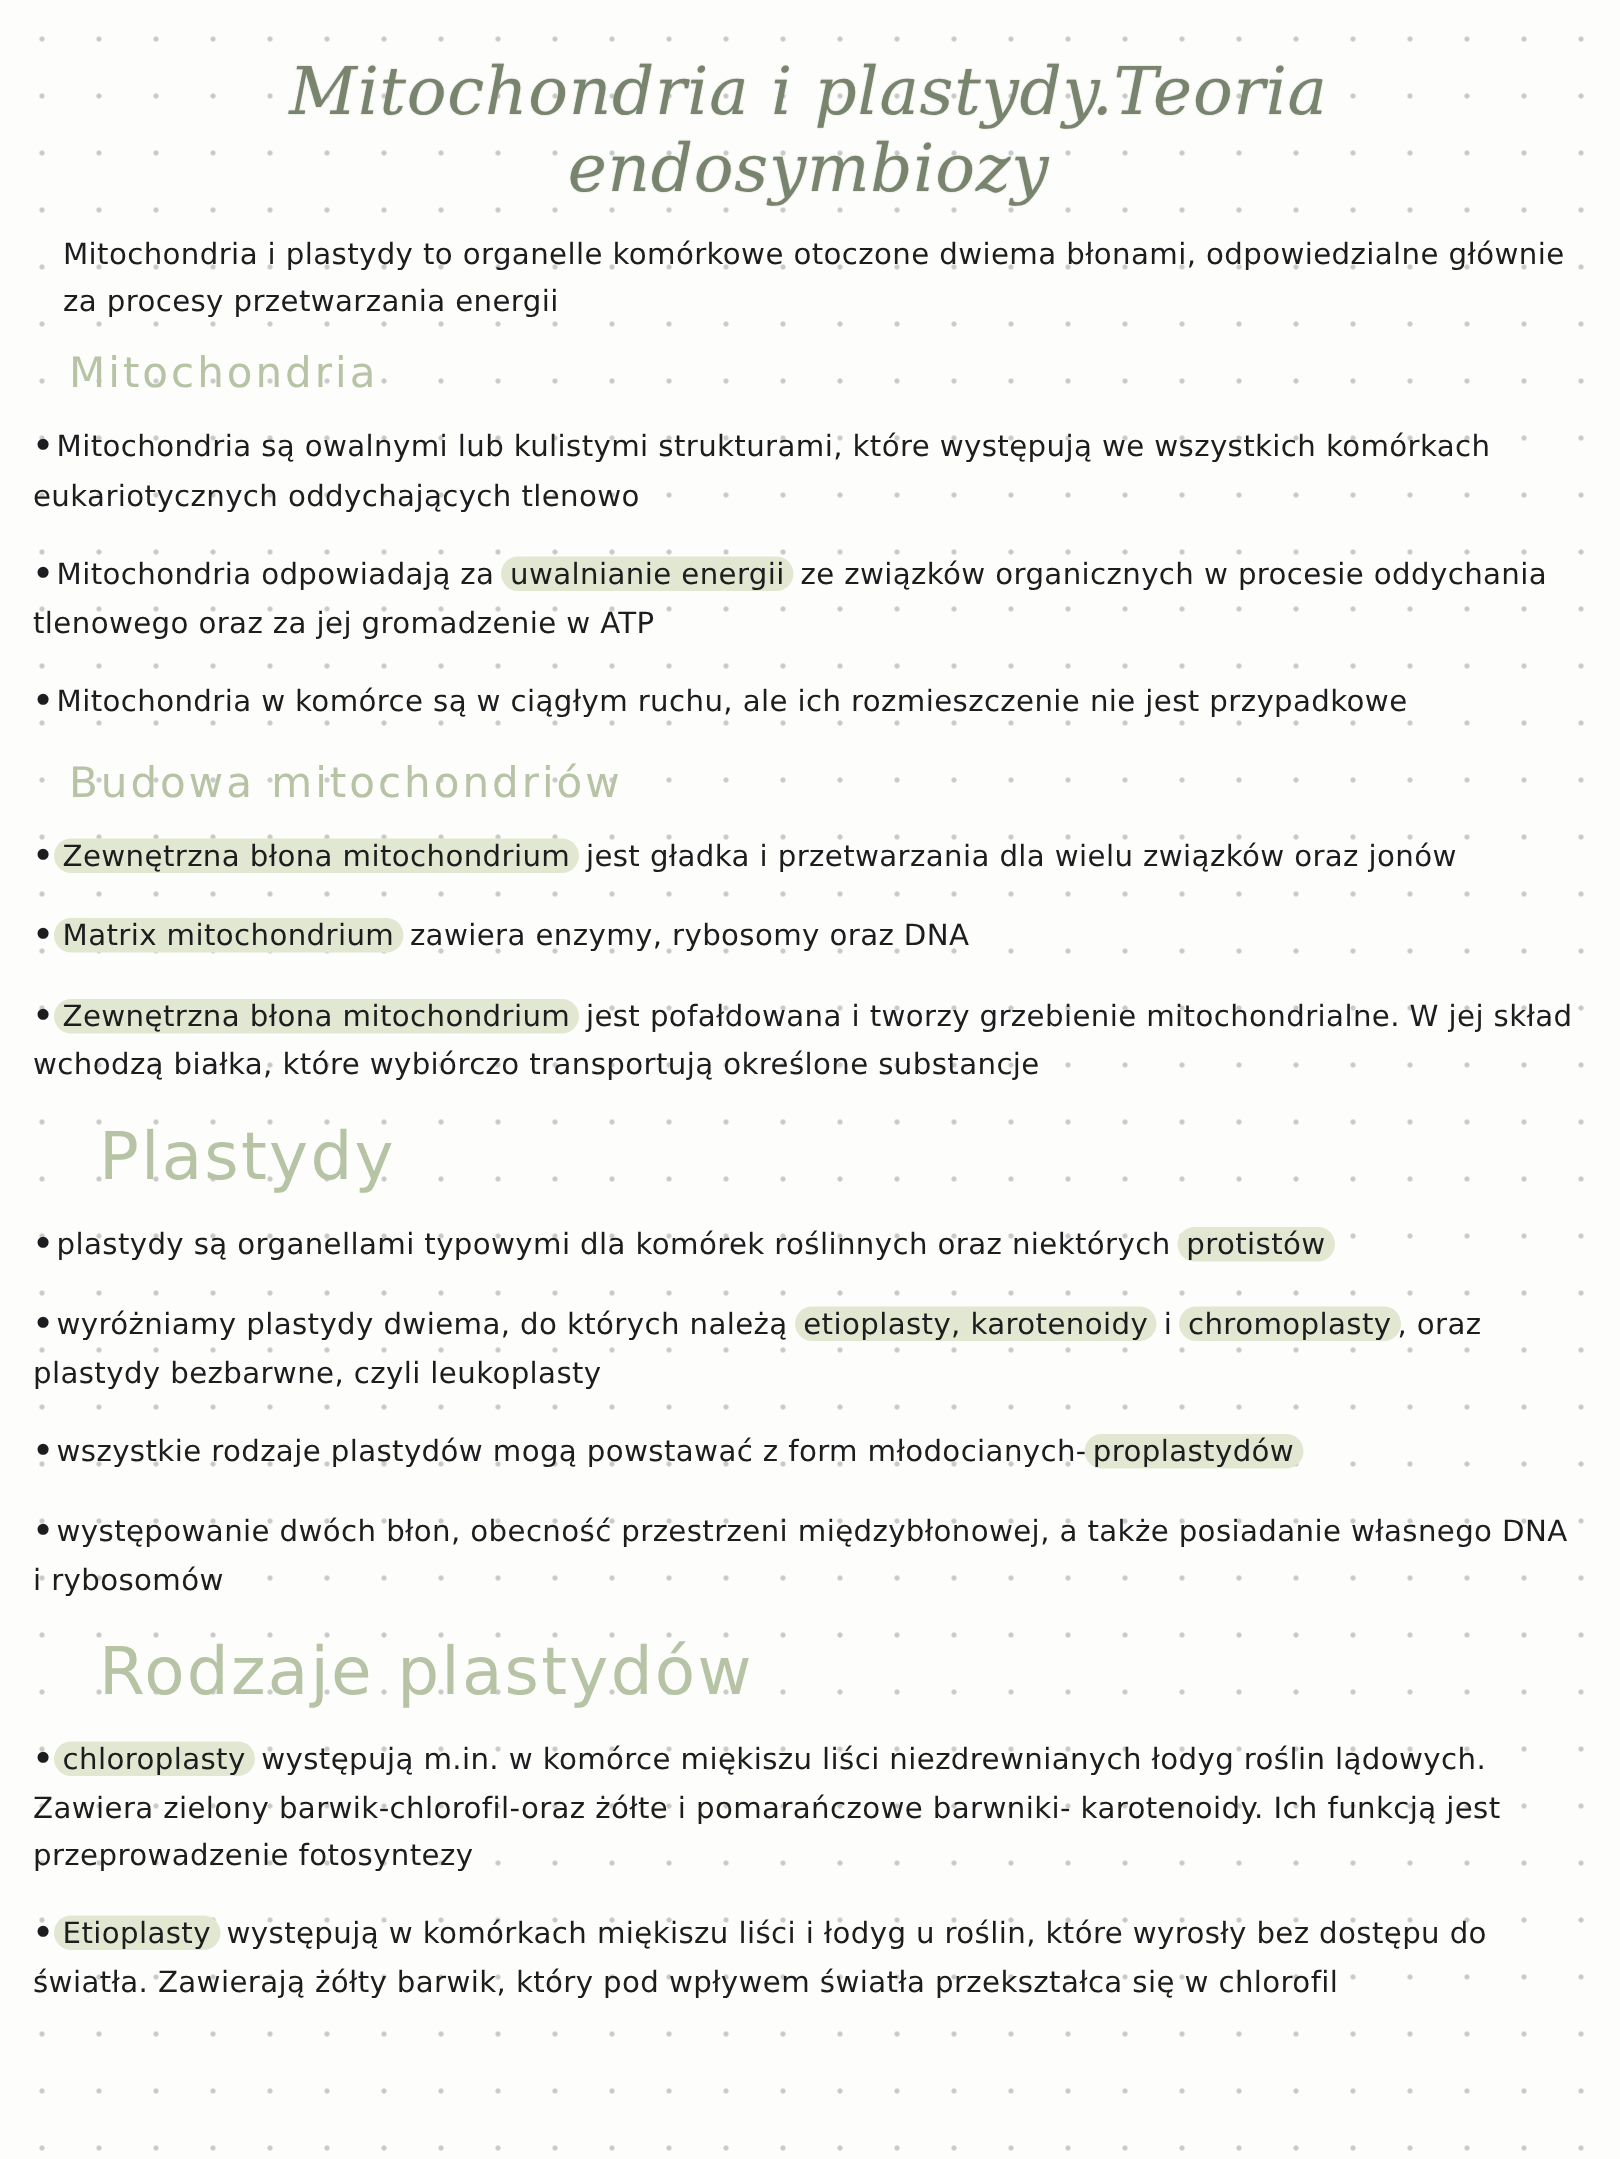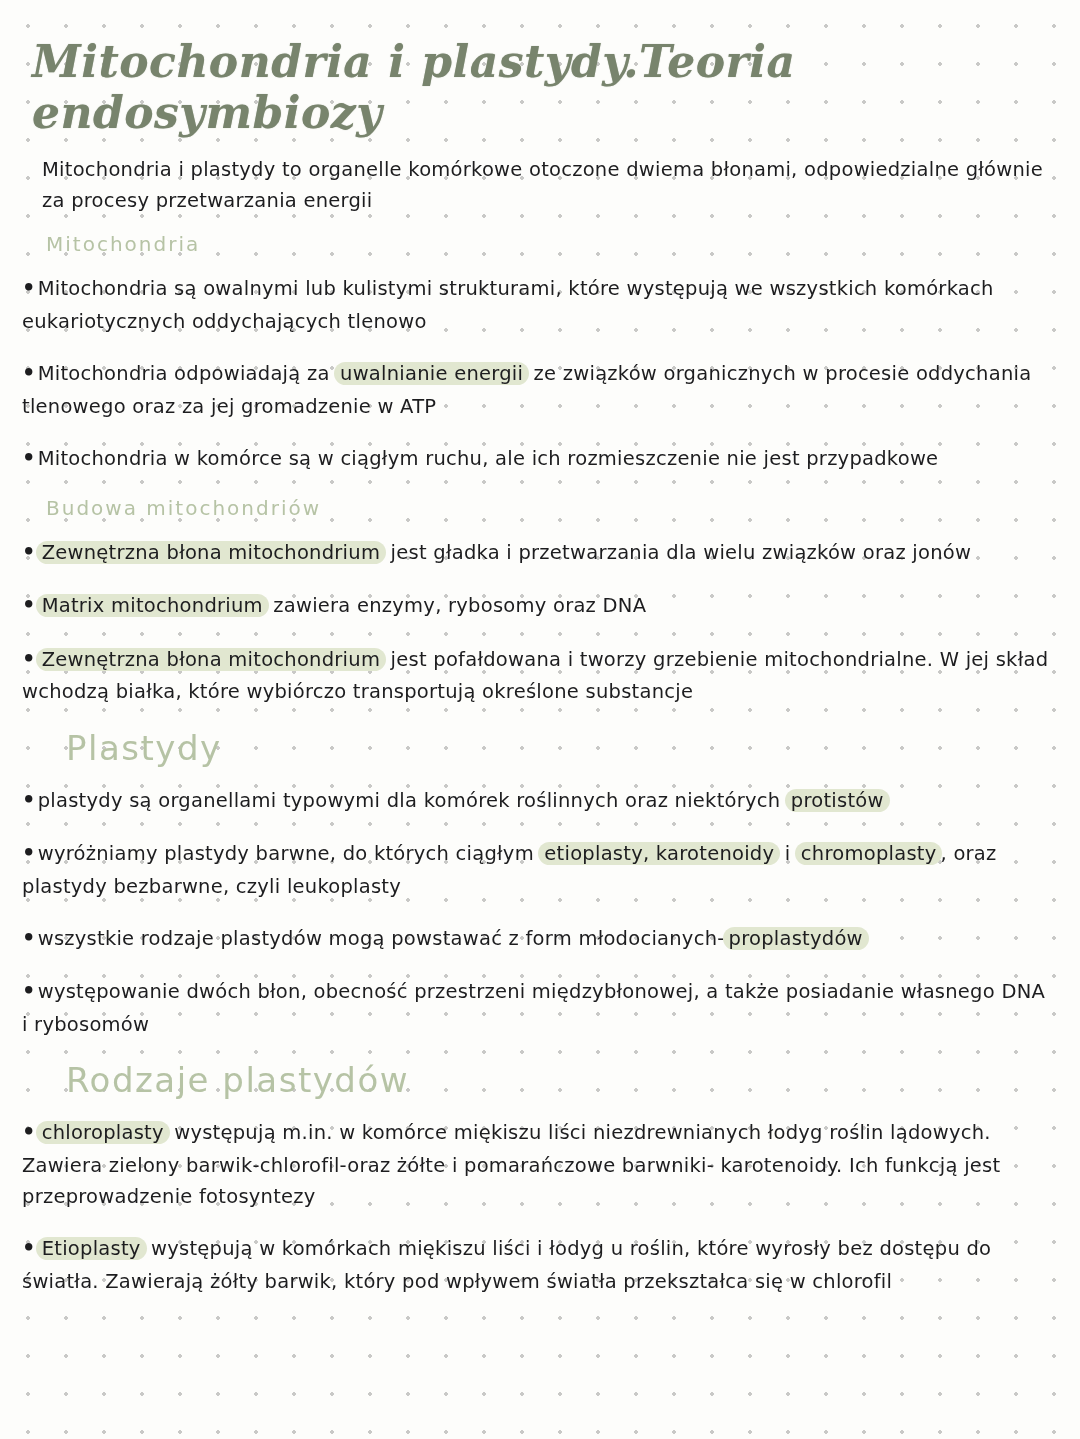--- a/index.html
+++ b/index.html
@@ -17,42 +17,43 @@
     background-image:radial-gradient(circle, var(--dot) 1.6px, rgba(0,0,0,0) 1.7px);
     background-size:38px 38px;
     background-position:9px 7px;
     font-family:"DejaVu Sans", sans-serif;
     color:var(--text);
   }
   .page{padding:14px 24px 8px 22px;}
   .title{
     font-family:"DejaVu Serif", serif;
     font-style:italic;
-    font-weight:700;
+    font-weight:400;
     font-size:44px;
     color:var(--title);
+    text-align:center;
     letter-spacing:.5px;
     margin:22px 10px 16px;
     text-shadow:0 0 1px rgba(130,142,118,.6);
   }
   .intro{
     font-size:19.5px;
     line-height:1.6;
     letter-spacing:.25px;
     margin:0 0 6px 20px;
   }
   .heading{
     font-family:"DejaVu Sans", sans-serif;
     font-weight:400;
     color:var(--heading);
-    font-size:20px;
+    font-size:28px;
     letter-spacing:2px;
     margin:16px 0 16px 24px;
   }
-  .heading.lg{font-size:34px;letter-spacing:1.5px;margin-left:44px;}
+  .heading.lg{font-size:44px;letter-spacing:1.5px;margin-left:44px;}
   .bullet{
     font-size:19.5px;
     line-height:1.6;
     letter-spacing:.25px;
     margin:0 0 20px 0;
   }
   .bullet::before{
     content:"\2022";
     font-weight:700;
     font-size:21px;
@@ -86,21 +87,21 @@
   <section class="section">
     <h2 class="heading">Budowa mitochondriów</h2>
     <p class="bullet"><span class="hl">Zewnętrzna błona mitochondrium</span><span> jest gładka i przetwarzania dla wielu związków oraz jonów</span></p>
     <p class="bullet"><span class="hl">Matrix mitochondrium</span><span> zawiera enzymy, rybosomy oraz DNA</span></p>
     <p class="bullet"><span class="hl">Zewnętrzna błona mitochondrium</span><span> jest pofałdowana i tworzy grzebienie mitochondrialne. W jej skład wchodzą białka, które wybiórczo transportują określone substancje</span></p>
   </section>
 
   <section class="section">
     <h2 class="heading lg">Plastydy</h2>
     <p class="bullet"><span>plastydy są organellami typowymi dla komórek roślinnych oraz niektórych </span><span class="hl">protistów</span></p>
-    <p class="bullet"><span>wyróżniamy plastydy barwne, do których ciągłym </span><span class="hl">etioplasty, karotenoidy</span><span> i </span><span class="hl">chromoplasty</span><span>, oraz plastydy bezbarwne, czyli leukoplasty</span></p>
+    <p class="bullet"><span>wyróżniamy plastydy dwiema, do których należą </span><span class="hl">etioplasty, karotenoidy</span><span> i </span><span class="hl">chromoplasty</span><span>, oraz plastydy bezbarwne, czyli leukoplasty</span></p>
     <p class="bullet"><span>wszystkie rodzaje plastydów mogą powstawać z form młodocianych-</span><span class="hl">proplastydów</span></p>
     <p class="bullet"><span>występowanie dwóch błon, obecność przestrzeni międzybłonowej, a także posiadanie własnego DNA i rybosomów</span></p>
   </section>
 
   <section class="section">
     <h2 class="heading lg">Rodzaje plastydów</h2>
     <p class="bullet"><span class="hl">chloroplasty</span><span> występują m.in. w komórce miękiszu liści niezdrewnianych łodyg roślin lądowych. Zawiera zielony barwik-chlorofil-oraz żółte i pomarańczowe barwniki- karotenoidy. Ich funkcją jest przeprowadzenie fotosyntezy</span></p>
     <p class="bullet"><span class="hl">Etioplasty</span><span> występują w komórkach miękiszu liści i łodyg u roślin, które wyrosły bez dostępu do światła. Zawierają żółty barwik, który pod wpływem światła przekształca się w chlorofil</span></p>
   </section>
 

